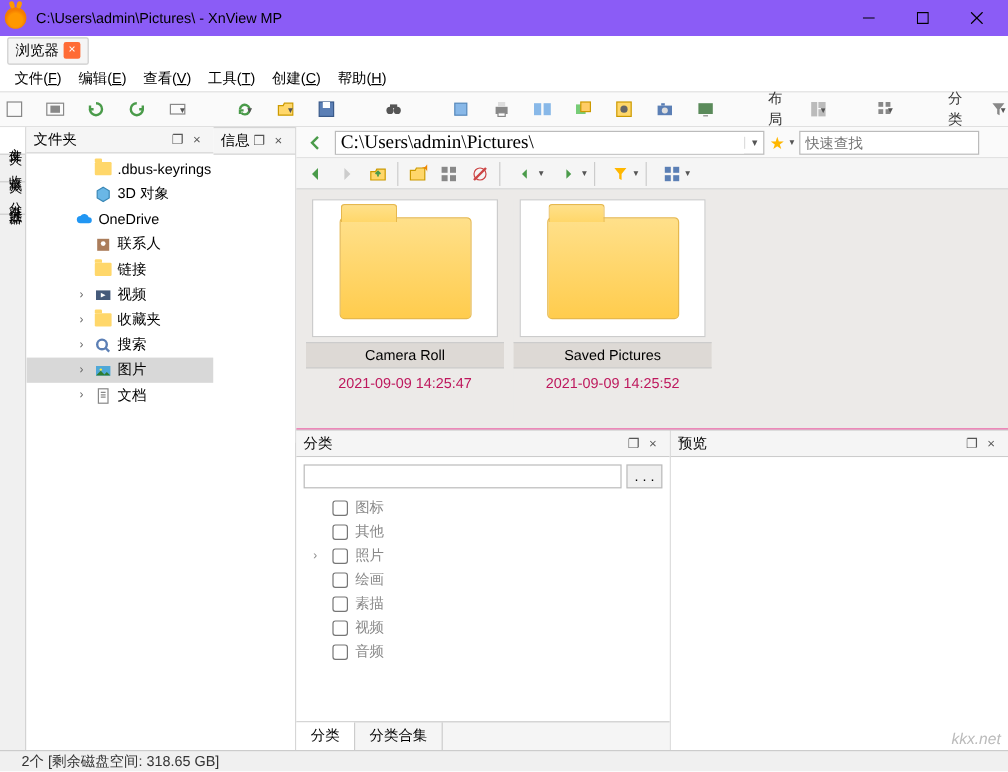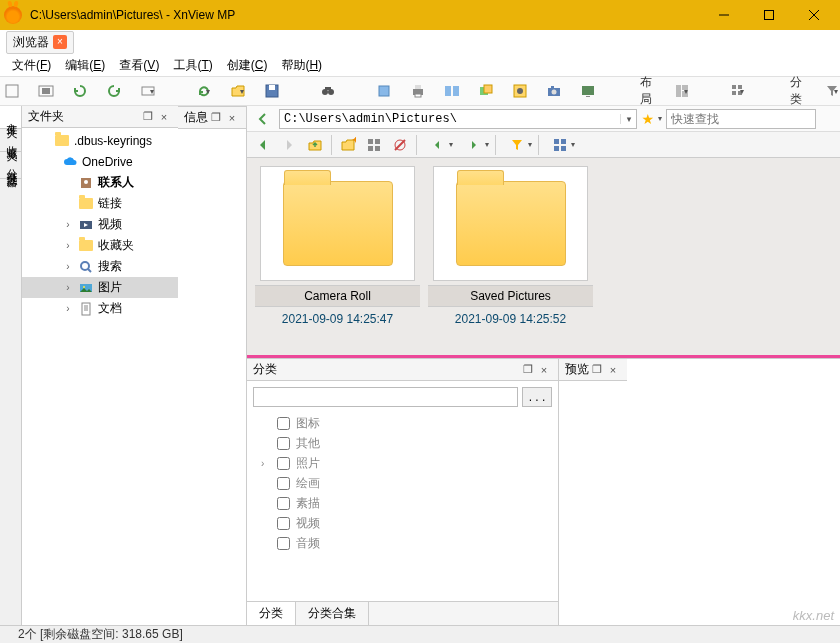--- a/index.html
+++ b/index.html
@@ -1,17 +1,17 @@
 <!DOCTYPE html>
 <html><head>
 <meta charset="utf-8">
 <style>
 *{box-sizing:border-box;margin:0;padding:0;font-family:"Microsoft YaHei","Segoe UI",sans-serif;font-size:12px;user-select:none}
 body{width:840px;height:643px;background:#fff;overflow:hidden;position:relative}
-.titlebar{height:30px;display:flex;align-items:center;padding:0 4px;background:#eab308}
+.titlebar{height:30px;display:flex;align-items:center;padding:0 4px;background:#8b5cf6}
 .titlebar .logo{width:18px;height:18px;background:radial-gradient(circle at 50% 60%,#ff9800 40%,#f57c00 60%);border-radius:50%;position:relative;margin-right:8px}
 .titlebar .logo::before{content:"";position:absolute;top:-5px;left:4px;width:4px;height:6px;background:#ff9800;border-radius:2px;transform:rotate(-15deg)}
 .titlebar .logo::after{content:"";position:absolute;top:-5px;right:4px;width:4px;height:6px;background:#ff9800;border-radius:2px;transform:rotate(15deg)}
 .titlebar .title{flex:1;color:#000}
 .winbtns{display:flex}
 .winbtn{width:45px;height:28px;display:flex;align-items:center;justify-content:center;color:#000}
 .winbtn svg{width:10px;height:10px}
 .tabstrip{height:24px;display:flex;align-items:center;padding-left:6px;background:#fff}
 .maintab{display:flex;align-items:center;padding:2px 6px;background:#f5f5f5;border:1px solid #ccc;border-radius:2px;gap:4px}
 .maintab .x{width:14px;height:14px;background:#ff6b35;border-radius:2px;display:flex;align-items:center;justify-content:center;color:#fff;font-size:10px;line-height:1}
@@ -38,46 +38,46 @@
 .treerow{display:flex;align-items:center;height:21px;padding-left:8px;gap:4px}
 .treerow .arr{width:12px;text-align:center;color:#666;font-size:10px}
 .treerow .ico{width:16px;height:16px;display:flex;align-items:center;justify-content:center}
 .treerow.sel{background:#d8d8d8}
 .fico{width:14px;height:11px;background:#ffd76a;border-radius:1px;position:relative}
 .fico::before{content:"";position:absolute;top:-3px;left:0;width:6px;height:3px;background:#ffd76a;border-radius:1px 1px 0 0}
 .infopane{border-top:1px solid #ccc}
 .rightcol{flex:1;display:flex;flex-direction:column}
 .addrbar{height:26px;display:flex;align-items:center;padding:0 4px;gap:4px;background:#fafafa;border-bottom:1px solid #ddd}
 .addrcombo{display:flex;align-items:center;flex:1;border:1px solid #bbb;background:#fff;height:20px}
-.addrcombo input{flex:1;border:none;outline:none;padding:0 4px;font-family:Liberation Mono, monospace;font-size:12px}
+.addrcombo input{flex:1;border:none;outline:none;padding:0 4px;font-family:Liberation Serif, serif;font-size:16px}
 .addrcombo .dd{width:16px;text-align:center;color:#555;border-left:1px solid #ddd;font-size:9px}
 .star{color:#ffb700;font-size:14px}
 .searchbox{width:150px;height:20px;border:1px solid #bbb;padding:0 4px;color:#888;background:#fff}
 .toolbar2{height:26px;display:flex;align-items:center;padding:0 4px;gap:2px;background:#f5f5f5;border-bottom:1px solid #ccc}
-.thumbarea{flex:0 0 200px;background:#eceae8;padding:8px;display:flex;gap:8px;border-bottom:3px solid #ec4899}
+.thumbarea{flex:0 0 200px;background:#eceae8;padding:8px;display:flex;gap:8px;border-bottom:1px solid #ec4899}
 .thumbcard{width:165px;background:#eceae8;display:flex;flex-direction:column;align-items:center}
 .thumbimg{width:155px;height:115px;background:#fff;border:1px solid #ccc;display:flex;align-items:center;justify-content:center;margin-bottom:4px}
 .folderbig{width:110px;height:85px;background:linear-gradient(#ffe08a,#ffcc4d);border-radius:4px;position:relative;border:1px solid #e6b84d}
 .folderbig::before{content:"";position:absolute;top:-12px;left:0;width:45px;height:14px;background:linear-gradient(#ffe08a,#ffd76a);border-radius:3px 3px 0 0;border:1px solid #e6b84d;border-bottom:none}
 .thumbname{height:22px;width:100%;background:#ddd9d5;display:flex;align-items:center;justify-content:center;border-top:1px solid #ccc;border-bottom:1px solid #ccc}
-.thumbdate{height:24px;display:flex;align-items:center;justify-content:center;color:#0c4a6e}
+.thumbdate{height:24px;display:flex;align-items:center;justify-content:center;color:#be185d}
 .lowerpanes{flex:1;display:flex;border-top:1px solid #ccc}
 .catpane{width:312px;border-right:1px solid #ccc;display:flex;flex-direction:column}
 .catbody{flex:1;padding:6px;background:#fff}
 .catsearch{display:flex;gap:4px;margin-bottom:6px}
 .catsearch input{flex:1;height:20px;border:1px solid #bbb;padding:0 4px}
 .catsearch button{width:30px;height:20px;border:1px solid #bbb;background:#f0f0f0}
 .catlist{padding-left:8px}
 .catrow{display:flex;align-items:center;height:20px;gap:6px;color:#888}
 .catrow .arr{width:10px;font-size:10px;color:#888}
 .catrow input[type=checkbox]{width:13px;height:13px}
 .cattabs{height:24px;display:flex;border-top:1px solid #ccc;background:#f5f5f5}
 .cattab{padding:3px 12px;border-right:1px solid #ccc}
 .cattab.active{background:#fff}
-.prevpane{flex:1;display:flex;flex-direction:row}
+.prevpane{flex:1;display:flex;flex-direction:column}
 .prevbody{flex:1;background:#fff}
 .statusbar{height:18px;background:#f0f0f0;border-top:1px solid #ccc;display:flex;align-items:center;padding:0 18px;font-size:11px;color:#333}
 .watermark{position:absolute;right:6px;bottom:20px;color:#bbb;font-size:13px;font-style:italic;pointer-events:none}
 .leftwrap{display:flex;flex:1;min-height:0}
 </style>
 </head>
 <body>
 
 <div class="titlebar">
   <div class="logo"></div>
@@ -280,37 +280,46 @@
         <div class="sidetab">收藏夹</div>
         <div class="sidetab">分类过滤器</div>
       </div>
       <div class="leftinner">
         <div class="panehdr">
           <span class="t">文件夹</span>
           <span class="panebtn">❐</span>
           <span class="panebtn">×</span>
         </div>
         <div class="tree" id="tree">
-            <div class="treerow" style="padding-left: 16px;">
+            <div class="treerow" style="padding-left: 40px;">
               <span class="arr"></span>
               <span class="ico">
                 <div class="fico"></div>
               </span>
               <span>.dbus-keyrings</span>
+            </div>
+            <div class="treerow" style="padding-left: 40px;">
+              <span class="arr"></span>
+              <span class="ico">
+                <svg width="14" height="14" viewBox="0 0 14 14">
+                  <path d="M7 1l5 3v6l-5 3-5-3V4z" fill="#6ab7e6" stroke="#3a87b6"></path>
+                </svg>
+              </span>
+              <span>3D 对象</span>
             </div>
             <div class="treerow" style="padding-left: 24px;">
               <span class="arr"></span>
               <span class="ico">
                 <svg width="14" height="14" viewBox="0 0 14 14">
                   <path d="M4 10a3 3 0 010-6 4 4 0 017 1 2.5 2.5 0 010 5z" fill="#2196f3"></path>
                 </svg>
               </span>
               <span>OneDrive</span>
             </div>
-            <div class="treerow" style="padding-left: 40px; font-weight: bold;">
+            <div class="treerow" style="padding-left: 40px;">
               <span class="arr"></span>
               <span class="ico">
                 <svg width="14" height="14" viewBox="0 0 14 14">
                   <rect x="2" y="2" width="10" height="10" fill="#ab7d5b"></rect>
                   <circle cx="7" cy="6" r="2" fill="#fff"></circle>
                 </svg>
               </span>
               <span>联系人</span>
             </div>
             <div class="treerow" style="padding-left: 40px;">

